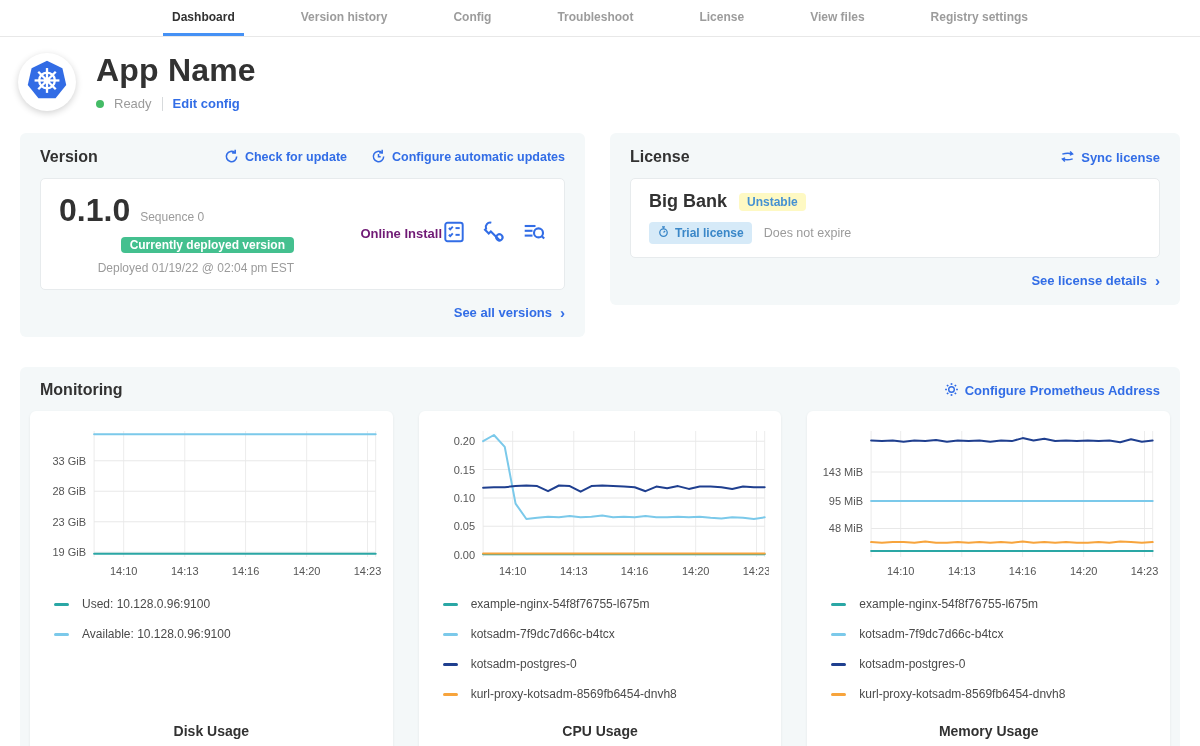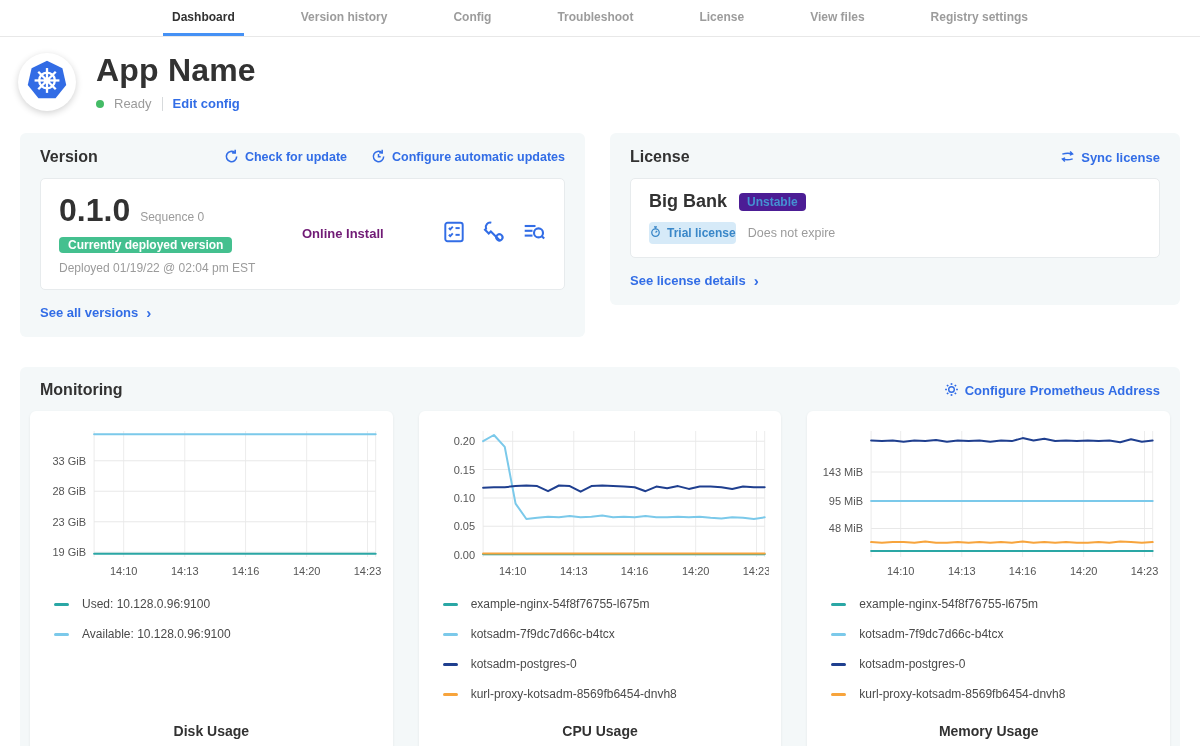--- a/index.html
+++ b/index.html
@@ -20,21 +20,21 @@
   .app-sub { display:flex; align-items:center; gap:10px; margin-top:7px; font-size:13px; }
   .dot { width:8px; height:8px; border-radius:50%; background:#44bb66; display:inline-block; }
   .muted { color:#9b9b9b; }
   .vdiv { width:1px; height:14px; background:#d7dadc; }
   .link { color:#326de6; font-weight:700; font-size:13px; cursor:pointer; text-decoration:none;
     display:inline-flex; align-items:center; gap:6px; }
   .link .ic { font-size:15px; line-height:1; }
   .chev { font-weight:700; font-size:15px; margin-left:2px; }
 
   
-  .cards-row { display:flex; gap:25px; padding:12px 20px 0; align-items:flex-start; }
+  .cards-row { display:flex; gap:25px; padding:12px 20px 0; align-items:flex-start;text-align:right; }
   .panel { background:#f4f8f9; border-radius:6px; padding:15px 20px 16px; }
   .panel-head { display:flex; align-items:center; justify-content:space-between; }
   .panel-title { font-size:16px; font-weight:700; }
   .head-links { display:flex; gap:24px; align-items:center; font-size:12.5px; }
   .head-links .link { font-size:12.5px; }
   .inner-card { background:#fff; border:1px solid #e7ebed; border-radius:5px; margin-top:12px; }
 
   
   .version-panel { width:565px; }
   .version-body { display:flex; align-items:center; padding:13px 18px 14px; }
@@ -48,25 +48,25 @@
   .v-mid { flex:1; font-size:13px; font-weight:700; color:#701a75; padding-left:8px; }
   .v-actions { display:flex; gap:16px; align-items:center; }
   .v-actions svg { cursor:pointer; }
   .panel-foot { margin-top:13px; }
 
   
   .license-panel { flex:1; }
   .lic-body { padding:12px 18px 13px; }
   .lic-row1 { display:flex; align-items:center; gap:12px; }
   .lic-name { font-size:18px; font-weight:700; }
-  .badge-blue { background:#4c1d95; color:#4591d2; font-size:12px; font-weight:600;
+  .badge-blue { background:#fef9c3; color:#4591d2; font-size:12px; font-weight:600;
     padding:2px 8px; border-radius:4px; }
   .lic-row2 { display:flex; align-items:center; gap:12px; margin-top:10px; }
   .badge-trial { background:#d6eaf8; color:#3a87c8; font-size:12px; font-weight:700;
-    padding:3px 0; border-radius:4px; display:inline-flex; align-items:center; gap:5px; }
+    padding:3px 8px; border-radius:4px; display:inline-flex; align-items:center; gap:5px; }
   .lic-expiry { font-size:12.5px; color:#9b9b9b; }
 
   
   .monitoring { margin:30px 20px 0; background:#f4f8f9; border-radius:6px; padding:14px 10px 17px; }
   .mon-head { display:flex; align-items:center; justify-content:space-between; padding:0 10px; }
   .charts-row { display:flex; gap:26px; margin-top:12px; align-items:stretch; }
   .chart-card { flex:1; background:#fff; border-radius:6px; box-shadow:0 1px 3px rgba(0,0,0,.07);
     padding:12px 12px 10px; display:flex; flex-direction:column; }
   .chart-card svg.plot { width:100%; height:158px; display:block; }
   svg text { font-family:"Liberation Sans", sans-serif; }

